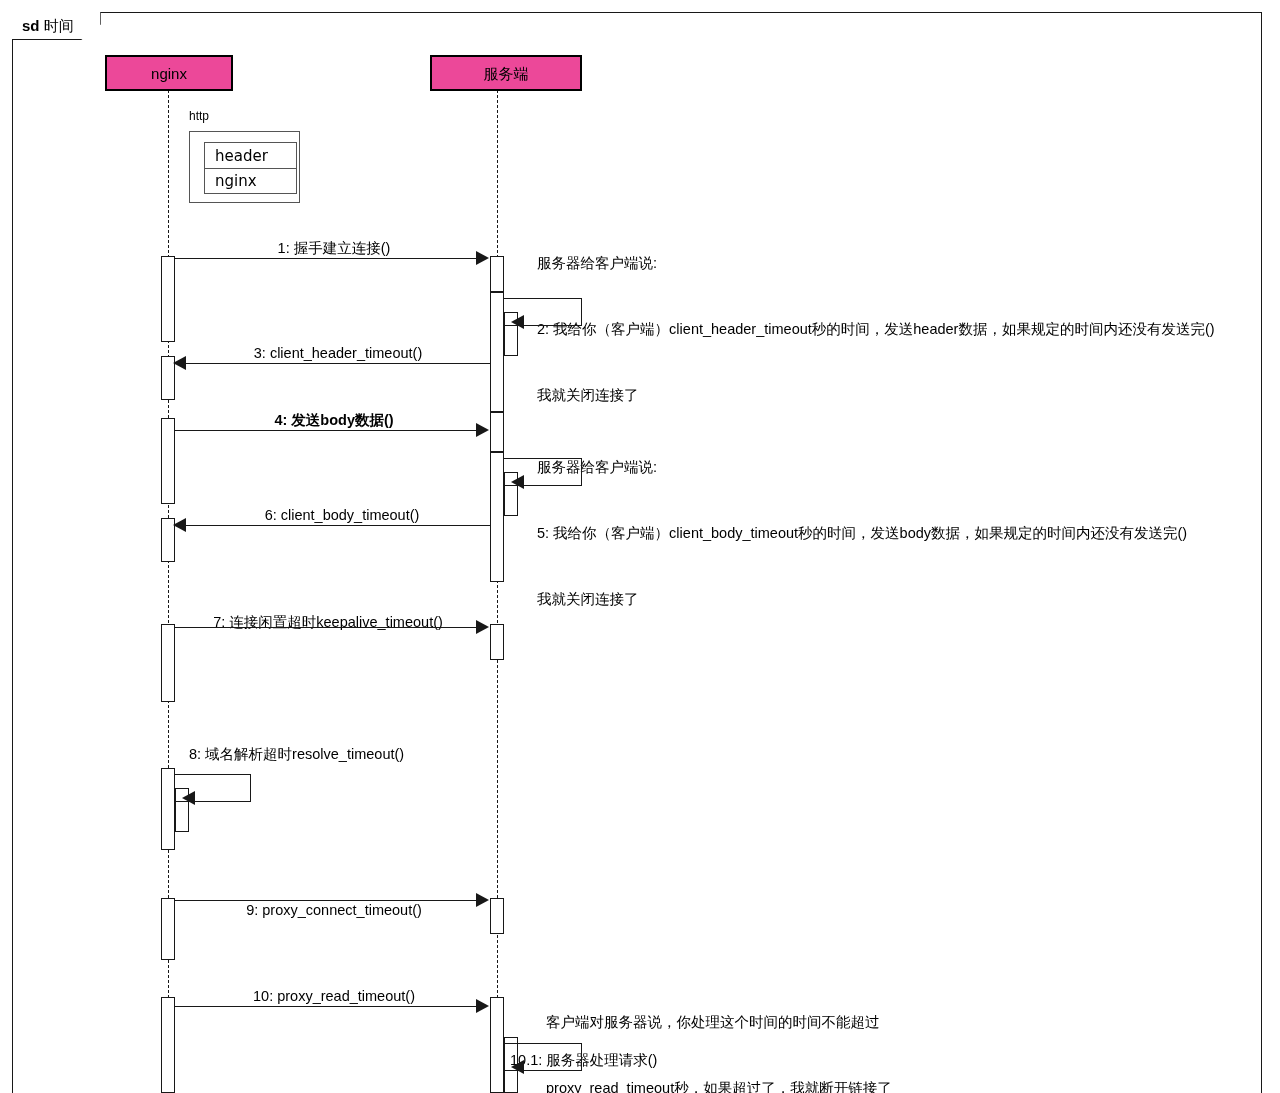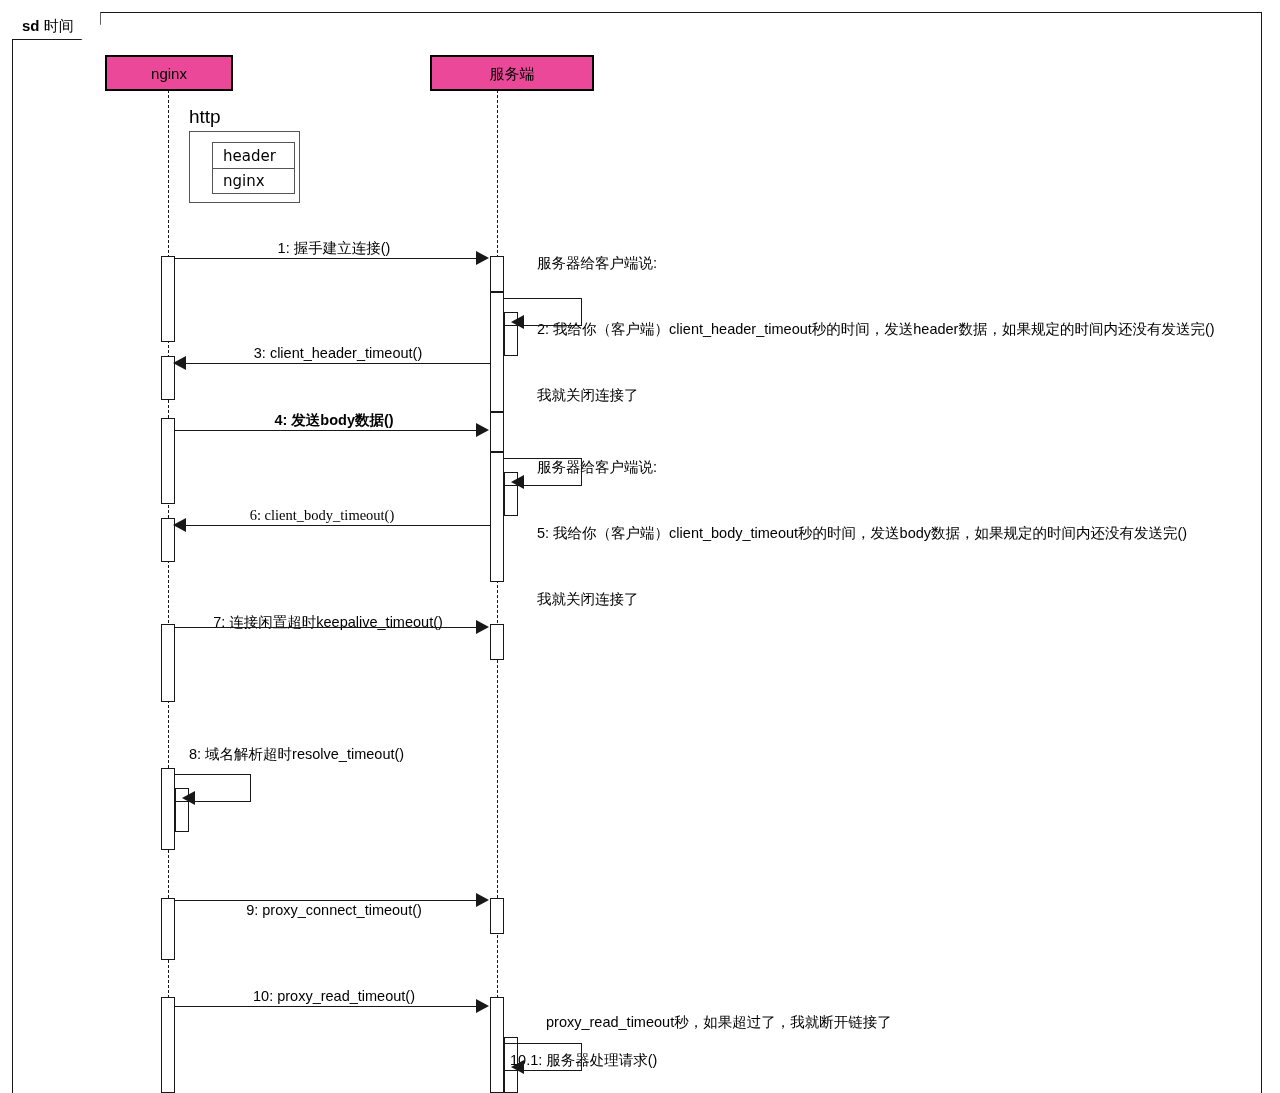--- a/index.html
+++ b/index.html
@@ -109,21 +109,21 @@
     position:absolute;
     font-size:14.5px;
     line-height:22px;
     white-space:pre;
     color:#000000;
   }
 
   
   .http-label{
     position:absolute;
-    font-size:19px;line-height:17px;
+    font-size:12px;line-height:17px;
   }
   .http-box{
     position:absolute;
     border:1.6px solid #555555;
     background:#ffffff;
     box-sizing:border-box;
   }
   .http-inner{
     position:absolute;
     border:1.6px solid #555555;
@@ -149,27 +149,27 @@
     <b>sd</b>
     <span class="lbl">时间</span>
   </div>
 
   <div class="lifeline" style="left:168px;top:90px;height:1003px;"></div>
   <div class="lifeline" style="left:497px;top:90px;height:1003px;"></div>
 
   <div class="participant" style="left:105px;top:55px;width:128px;height:36px;">
     <span>nginx</span>
   </div>
-  <div class="participant" style="left:430px;top:55px;width:164px;height:36px;">
+  <div class="participant" style="left:430px;top:55px;width:152px;height:36px;">
     <span>服务端</span>
   </div>
 
   <div class="http-label" style="left:189px;top:108px;">http</div>
   <div class="http-box" style="left:189px;top:131px;width:111px;height:72px;"></div>
-  <div class="http-inner" style="left:212px;top:142px;width:83px;height:52px;">
+  <div class="http-inner" style="left:204px;top:142px;width:93px;height:52px;">
     <div class="http-cell top" style="height:26px;">header</div>
     <div class="http-cell" style="height:24px;">nginx</div>
   </div>
 
   <div class="activation" style="left:161px;top:256px;width:14px;height:86px;"></div>
   <div class="activation" style="left:161px;top:356px;width:14px;height:44px;"></div>
   <div class="activation" style="left:161px;top:418px;width:14px;height:86px;"></div>
   <div class="activation" style="left:161px;top:518px;width:14px;height:44px;"></div>
   <div class="activation" style="left:161px;top:624px;width:14px;height:78px;"></div>
   <div class="activation" style="left:161px;top:768px;width:14px;height:82px;"></div>
@@ -211,38 +211,39 @@
 
   <div class="note-text" style="left:537px;top:412px;">
     <div>服务器给客户端说:</div>
     <div>5: 我给你（客户端）client_body_timeout秒的时间，发送body数据，如果规定的时间内还没有发送完()</div>
     <div>我就关闭连接了</div>
   </div>
 
   <div class="selfcall" style="left:504px;top:458px;width:78px;height:28px;"></div>
   <div class="arrow-l" style="left:511px;top:475px;"></div>
 
-  <div class="msg-label center" style="left:322px;top:507px;font-family:Liberation Serif, serif;">6: client_body_timeout()</div>
+  <div class="msg-label center" style="left:342px;top:507px;">6: client_body_timeout()</div>
   <div class="msg-line" style="left:186px;top:525px;width:304px;"></div>
   <div class="arrow-l" style="left:173px;top:518px;"></div>
 
   <div class="msg-label center" style="left:328px;top:614px;">7: 连接闲置超时keepalive_timeout()</div>
   <div class="msg-line" style="left:175px;top:627px;width:301px;"></div>
   <div class="arrow-r" style="left:476px;top:620px;"></div>
 
   <div class="msg-label" style="left:181px;top:746px;margin-left:8px;">8: 域名解析超时resolve_timeout()</div>
   <div class="selfcall" style="left:175px;top:774px;width:76px;height:28px;"></div>
   <div class="arrow-l" style="left:182px;top:791px;"></div>
 
 
   <div class="msg-label center" style="left:334px;top:882px;margin-top:20px;">9: proxy_connect_timeout()</div>
   <div class="msg-line" style="left:175px;top:900px;width:301px;"></div>
   <div class="arrow-r" style="left:476px;top:893px;"></div>
 
   <div class="note-text" style="left:546px;top:967px;">
+    <div>客户端对服务器说，你处理这个时间的时间不能超过</div>
     <div>proxy_read_timeout秒，如果超过了，我就断开链接了</div>
   </div>
 
   <div class="msg-label center" style="left:334px;top:988px;">10: proxy_read_timeout()</div>
   <div class="msg-line" style="left:175px;top:1006px;width:301px;"></div>
   <div class="arrow-r" style="left:476px;top:999px;"></div>
 
   <div class="msg-label" style="left:510px;top:1017px;margin-top:35px;">10.1: 服务器处理请求()</div>
   <div class="selfcall" style="left:504px;top:1043px;width:78px;height:28px;"></div>
   <div class="arrow-l" style="left:511px;top:1060px;"></div>

